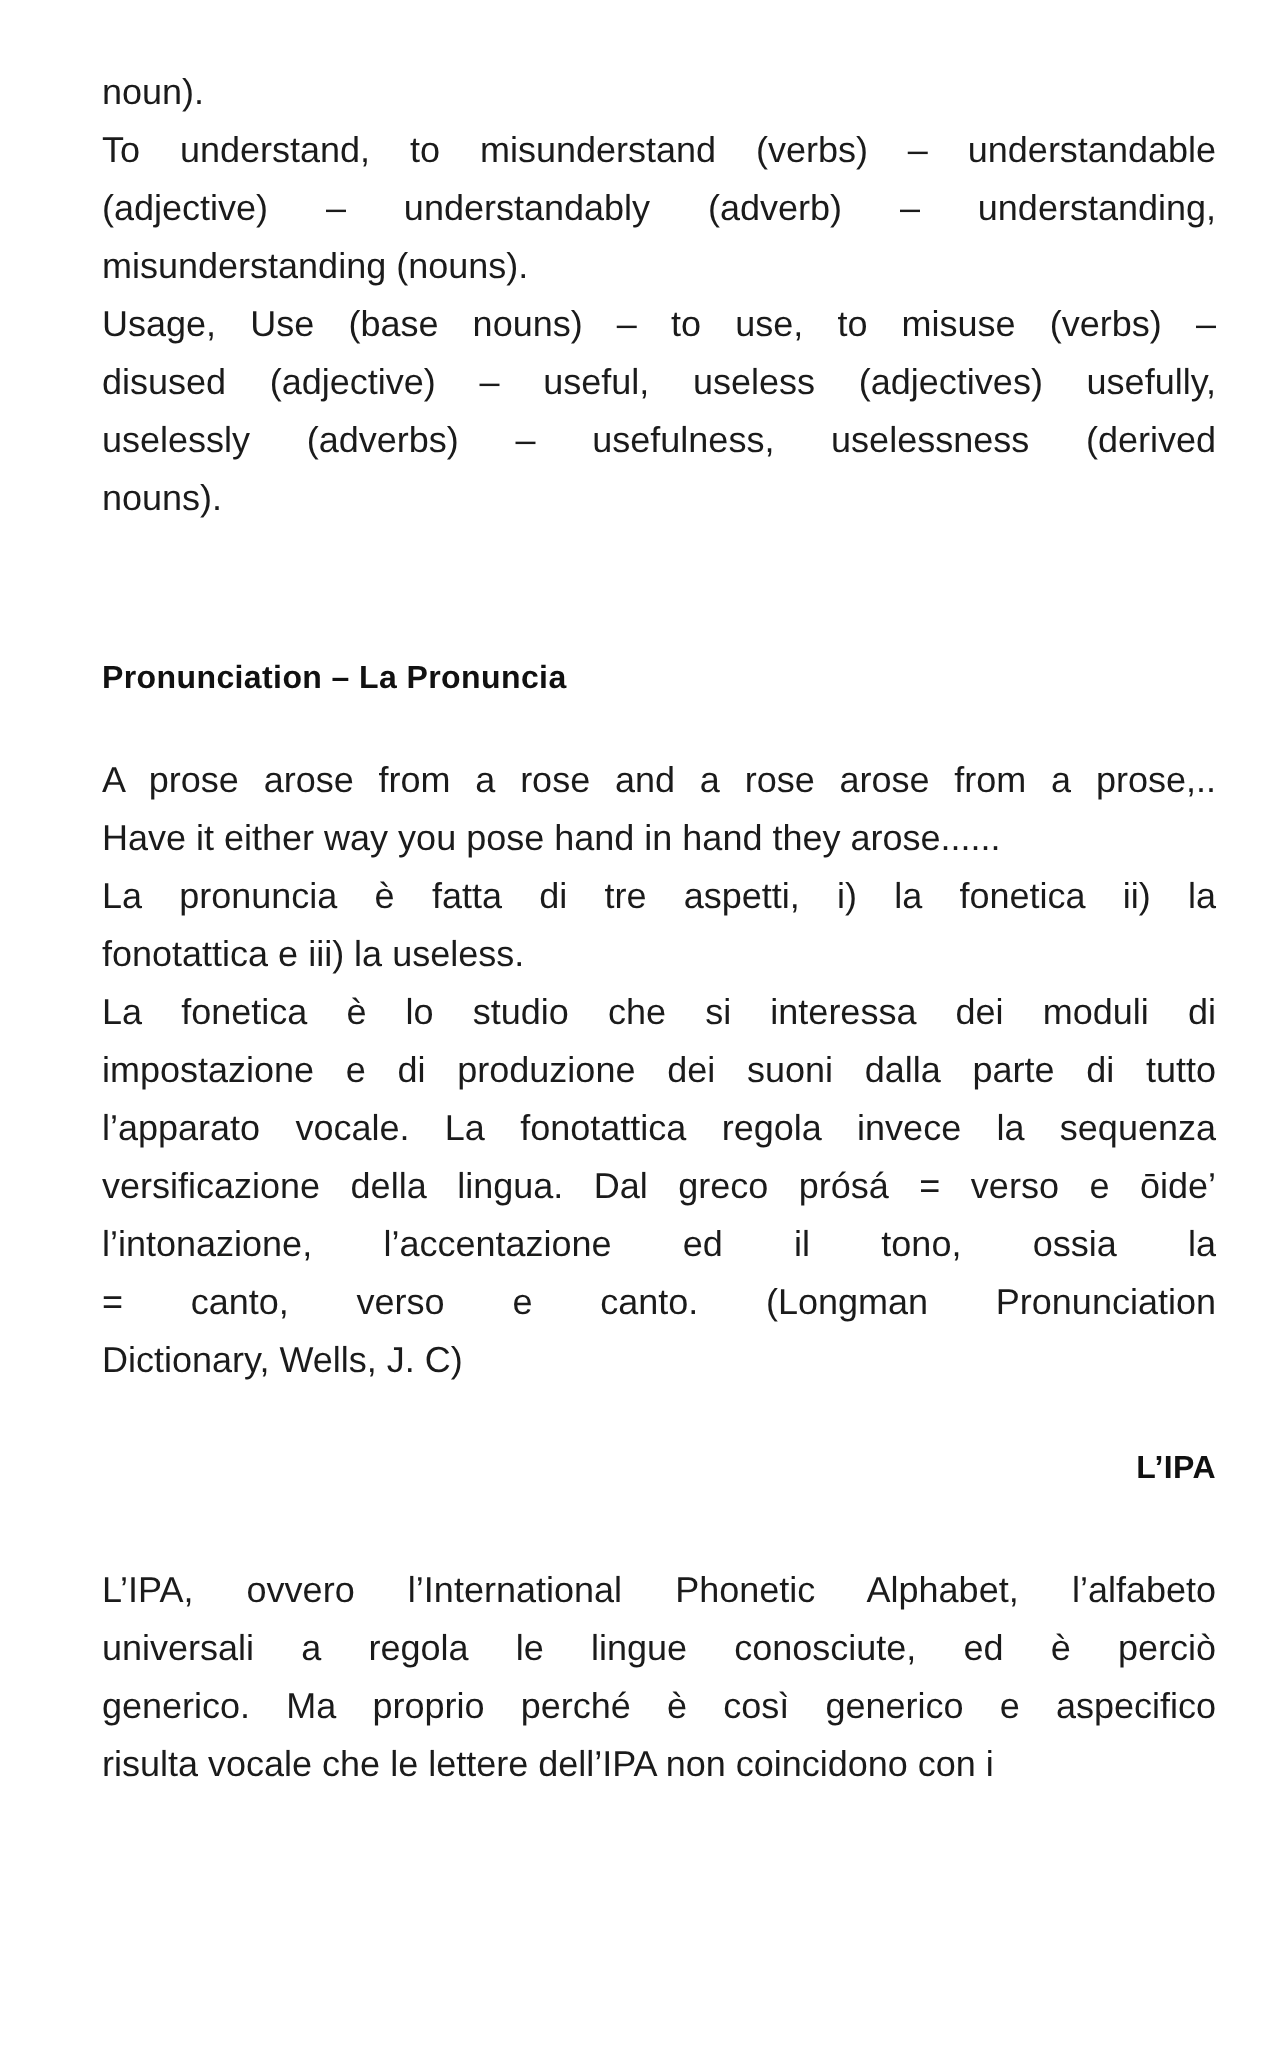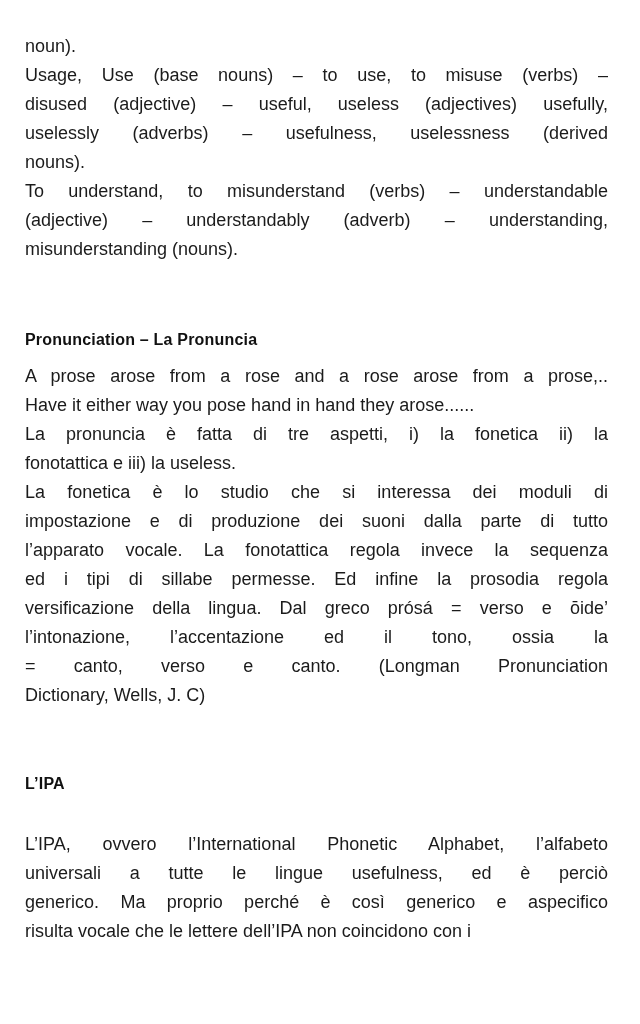--- a/index.html
+++ b/index.html
@@ -12,21 +12,21 @@
     background: #ffffff;
     overflow: hidden;
     font-family: "Liberation Sans", "DejaVu Sans", sans-serif;
   }
   .page {
     position: relative;
     width: 640px;
     height: 1024px;
     background: #ffffff;
     box-sizing: border-box;
-    padding: 32px 32px 0 25px;
+    padding: 32px 32px 0 51px;
     color: #1b1b1b;
   }
   .para {
     font-size: 18px;
     line-height: 29px;
     color: #1b1b1b;
   }
   .line {
     text-align: left;
     min-height: 29px;
@@ -44,49 +44,48 @@
   }
 </style>
 </head>
 <body>
 
 <div class="page" style="background: rgb(255, 255, 255); color: rgb(27, 27, 27);">
     <div class="para">
       <div class="line">noun).</div>
     </div>
     <div class="para">
+      <div class="line fill">To understand, to misunderstand (verbs) – understandable</div>
+      <div class="line fill">(adjective) – understandably (adverb) – understanding,</div>
+      <div class="line">misunderstanding (nouns).</div>
+    </div>
+    <div class="para">
       <div class="line fill">Usage, Use (base nouns) – to use, to misuse (verbs) –</div>
       <div class="line fill">disused (adjective) – useful, useless (adjectives) usefully,</div>
       <div class="line fill">uselessly (adverbs) – usefulness, uselessness (derived</div>
       <div class="line">nouns).</div>
     </div>
-    <div class="para">
-      <div class="line fill">To understand, to misunderstand (verbs) – understandable</div>
-      <div class="line fill">(adjective) – understandably (adverb) – understanding,</div>
-      <div class="line">misunderstanding (nouns).</div>
-    </div>
     <div class="heading" style="margin-top: 60px;">Pronunciation – La Pronuncia</div>
-    <div class="para" style="margin-top: 6px;">
+    <div class="para" style="margin-top: 20px;">
       <div class="line fill">A prose arose from a rose and a rose arose from a prose,..</div>
       <div class="line">Have it either way you pose hand in hand they arose......</div>
     </div>
     <div class="para">
       <div class="line fill">La pronuncia è fatta di tre aspetti, i) la fonetica ii) la</div>
       <div class="line">fonotattica e iii) la useless.</div>
     </div>
     <div class="para">
       <div class="line fill">La fonetica è lo studio che si interessa dei moduli di</div>
       <div class="line fill">impostazione e di produzione dei suoni dalla parte di tutto</div>
       <div class="line fill">l’apparato vocale. La fonotattica regola invece la sequenza</div>
-      <div class="line fill">ed i tipi di sillabe permesse. Ed infine la prosodia regola</div>
       <div class="line fill">versificazione della lingua. Dal greco prósá = verso e ōide’</div>
       <div class="line fill">l’intonazione, l’accentazione ed il tono, ossia la</div>
       <div class="line fill">= canto, verso e canto. (Longman Pronunciation</div>
       <div class="line">Dictionary, Wells, J. C)</div>
     </div>
-    <div class="heading" style="margin-top: 58px;">L’IPA</div>
+    <div class="heading" style="margin-top: 24px; text-align: right;">L’IPA</div>
     <div class="para" style="margin-top: 30px;">
       <div class="line fill">L’IPA, ovvero l’International Phonetic Alphabet, l’alfabeto</div>
-      <div class="line fill">universali a tutte le lingue usefulness, ed è perciò</div>
+      <div class="line fill">universali a regola le lingue conosciute, ed è perciò</div>
       <div class="line fill">generico. Ma proprio perché è così generico e aspecifico</div>
       <div class="line">risulta vocale che le lettere dell’IPA non coincidono con i</div>
     </div>
   </div>
 
 </body></html>

